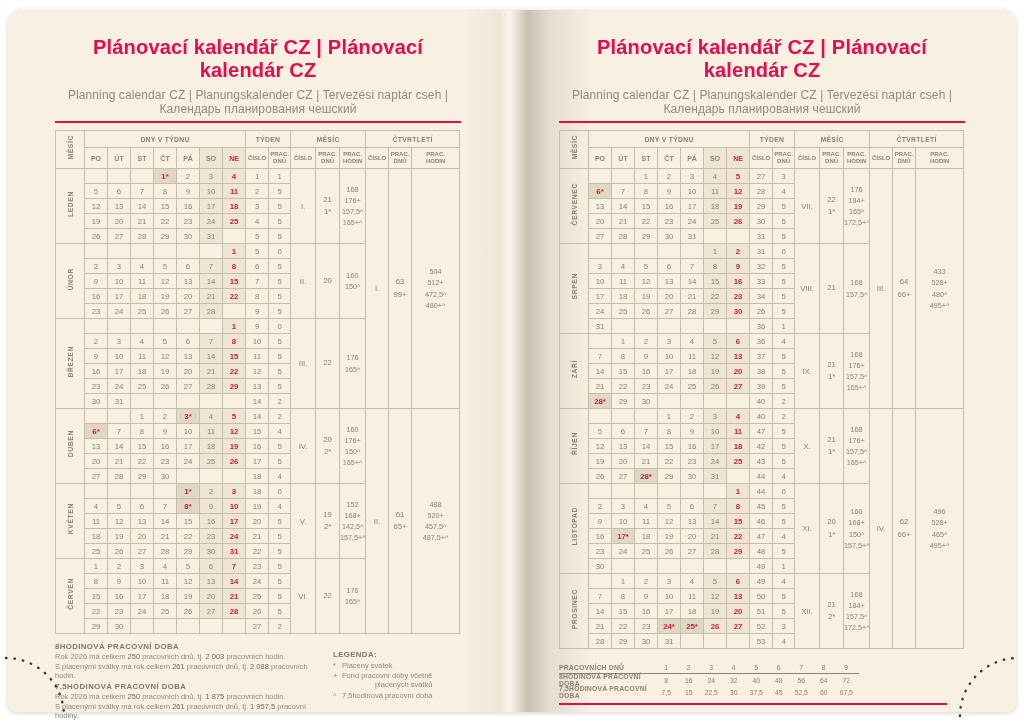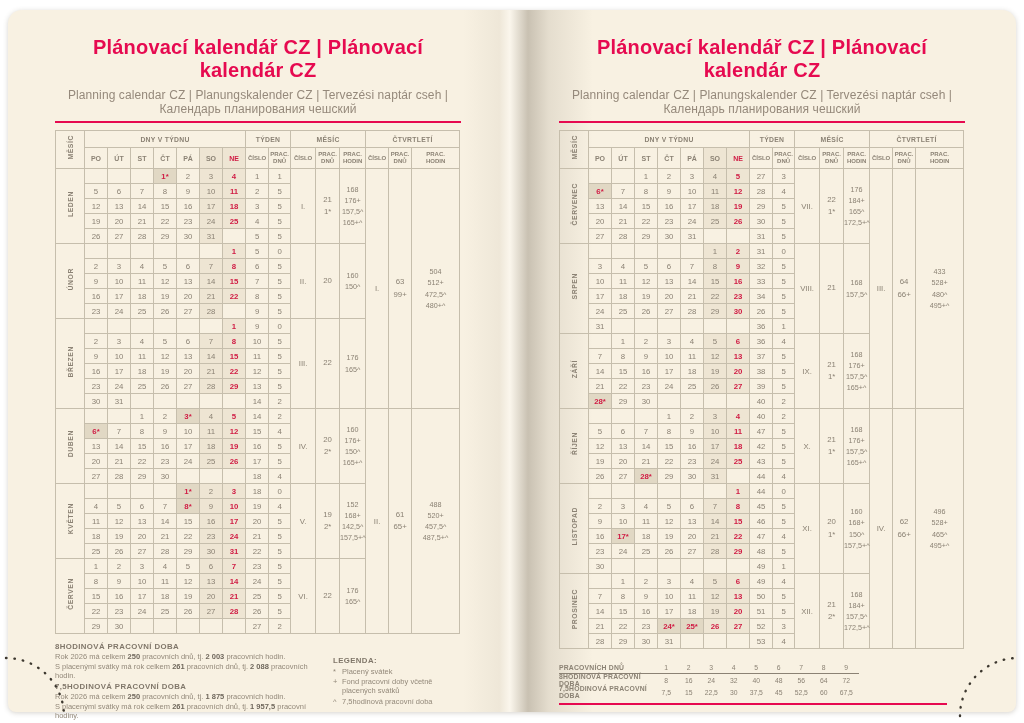--- a/index.html
+++ b/index.html
@@ -46,26 +46,26 @@
   td.mc div,td.qc div{line-height:1.55;}
   .we{background:#eee5d3;}
   .hol{background:#e1d8c4 !important;}
   .red{color:#d01c44 !important;font-weight:bold;}
   th.red{color:#d01c44;}
   
   .footer-left{display:flex;margin-top:6px;font-size:7.5px;color:#93897a;}
   .fl-main{width:262px;}
   .fl-heading{font-weight:bold;color:#80776a;font-size:7.8px;letter-spacing:0.4px;margin-top:2px;}
   .fl-line{margin-top:1px;line-height:1.2;}
-  .fl-line .b{font-weight:bold;color:#6f675c;}
+  .fl-line .b{font-weight:normal;color:#6f675c;}
   .legend{margin-left:16px;width:128px;}
-  .legend-heading{font-weight:bold;color:#80776a;font-size:7.8px;letter-spacing:0.4px;margin-top:16px;}
+  .legend-heading{font-weight:bold;color:#80776a;font-size:7.8px;letter-spacing:0.4px;margin-top:10px;}
   .legend-item{display:flex;margin-top:1.5px;line-height:1.2;}
   .legend-sym{width:9px;flex:none;}
-  .legend-text{white-space:pre-line;}
+  .legend-text{white-space:pre-line;text-align:right;}
   .red-underline{height:2px;background:#e60a50;margin-top:5px;}
   
   .footer-right{margin-top:12px;font-size:6.8px;color:#8b8274;width:300px;}
   .fr-row{display:flex;align-items:center;height:12px;}
   .fr-row.head{border-bottom:1px solid #8b8274;}
   .fr-label{width:96px;font-weight:bold;letter-spacing:0.2px;flex:none;}
   .fr-val{width:22.5px;text-align:center;flex:none;}
   .arc{position:absolute;pointer-events:none;}
 </style>
 </head>

